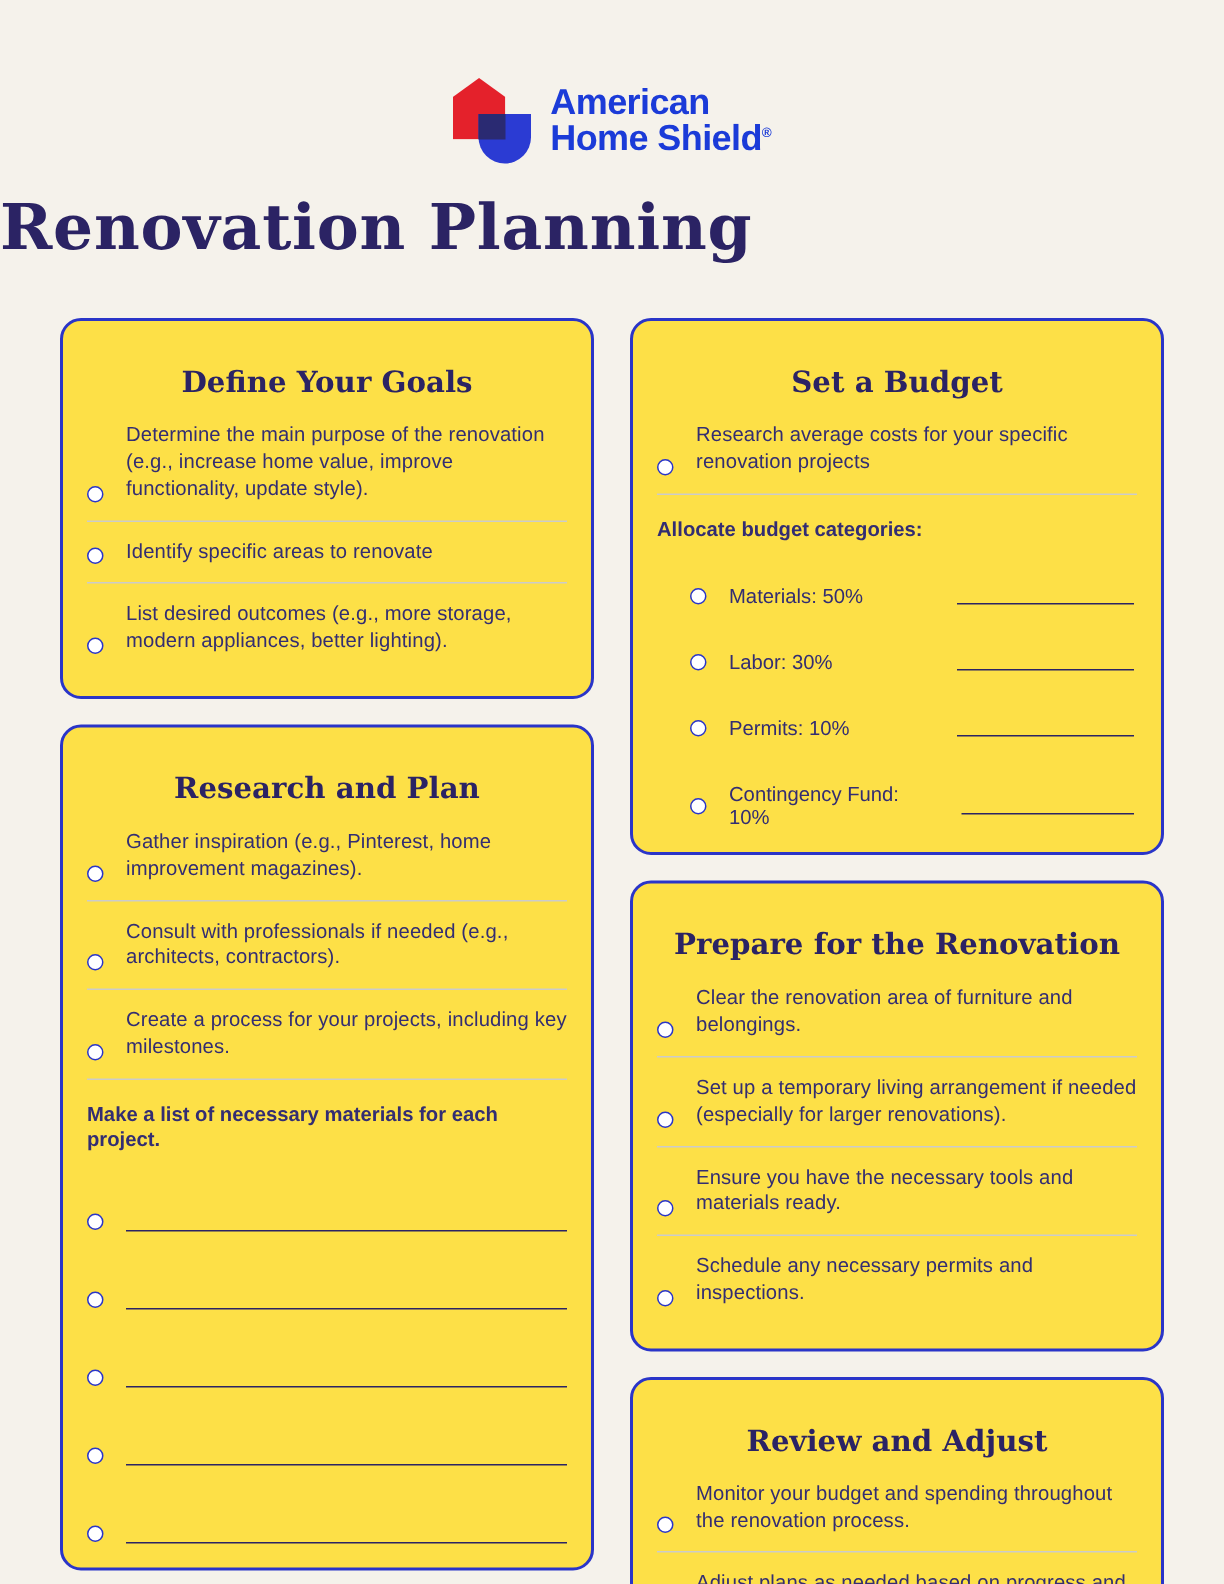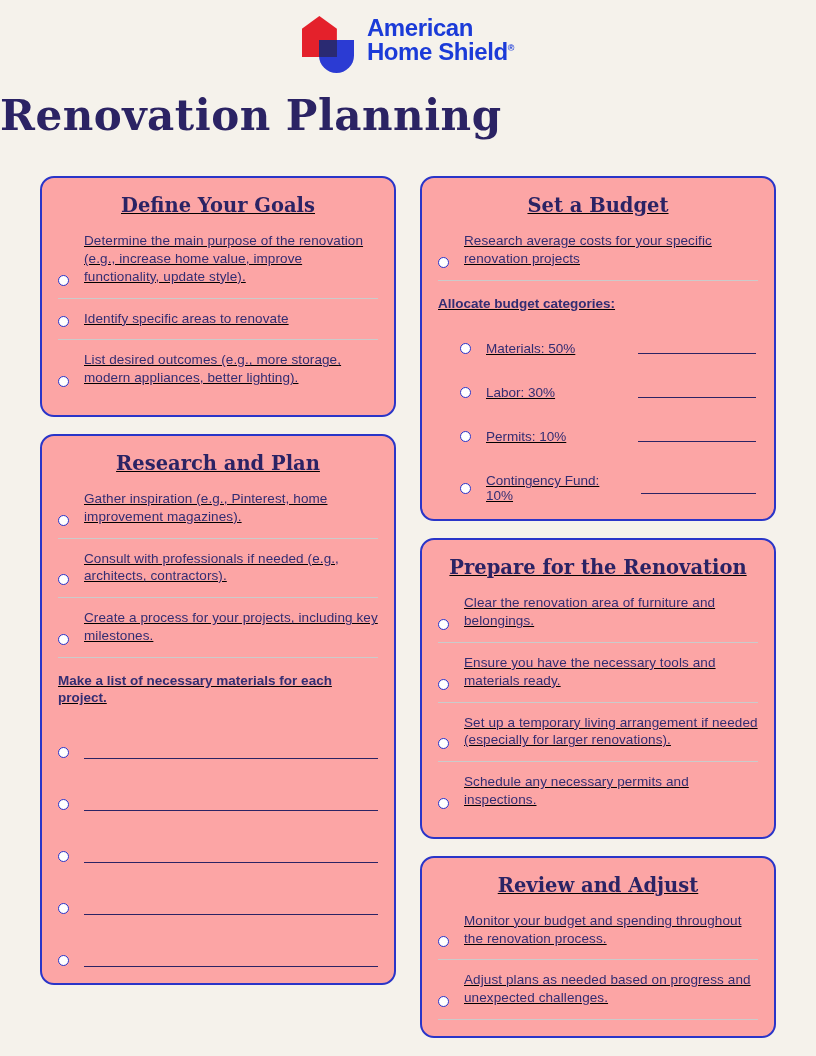--- a/index.html
+++ b/index.html
@@ -11,22 +11,22 @@
   }
   .page {
     position:relative;
     width:816px; height:1056px;
     background:#f5f2eb;
     overflow:hidden;
   }
 
   
   .logo-row {
-    display:flex; justify-content:center; align-items:flex-start;
-    gap:13px; padding-top:16px;
+    display:flex; justify-content:center; align-items:center;
+    gap:13px; padding-top:52px;
   }
   .logo-icon { position:relative; width:52px; height:57px; flex:none; }
   .logo-house {
     position:absolute; left:0; top:0; width:35px; height:41px;
     background:#e4212b;
     clip-path:polygon(50% 0, 100% 31%, 100% 100%, 0 100%, 0 31%);
   }
   .logo-shield {
     position:absolute; left:17px; top:24px; width:35px; height:33px;
     background:#2b3bd3;
@@ -55,26 +55,25 @@
   }
 
   
   .columns {
     display:flex; gap:24px;
     padding:0 40px; margin-top:36px;
     align-items:flex-start;
   }
   .col { width:356px; flex:none; display:flex; flex-direction:column; gap:17px; }
   .card {
-    background:#fca5a5;
+    background:#fde047;
     border:2px solid #2a35c8;
     border-radius:14px;
-    padding:8px 16px 16px;
+    padding:21px 16px 16px;
     width:100%;
-    text-decoration:underline;
   }
   .card-title {
     font-family:"DejaVu Serif", serif;
     font-weight:bold;
     font-size:19.5px;
     color:#2b2364;
     text-align:center;
     margin:8px 0 4px;
   }
 
@@ -250,25 +249,25 @@
       </div>
 
       <div class="card mh-prepare">
         <div class="card-title">Prepare for the Renovation</div>
         <div class="check-item divided">
           <span class="circle"></span>
           <span class="item-text">Clear the renovation area of furniture and belongings.</span>
         </div>
         <div class="check-item divided">
           <span class="circle"></span>
+          <span class="item-text">Set up a temporary living arrangement if needed (especially for larger renovations).</span>
+        </div>
+        <div class="check-item divided">
+          <span class="circle"></span>
           <span class="item-text">Ensure you have the necessary tools and materials ready.</span>
-        </div>
-        <div class="check-item divided">
-          <span class="circle"></span>
-          <span class="item-text">Set up a temporary living arrangement if needed (especially for larger renovations).</span>
         </div>
         <div class="check-item">
           <span class="circle"></span>
           <span class="item-text">Schedule any necessary permits and inspections.</span>
         </div>
       </div>
 
       <div class="card mh-review">
         <div class="card-title">Review and Adjust</div>
         <div class="check-item divided">

